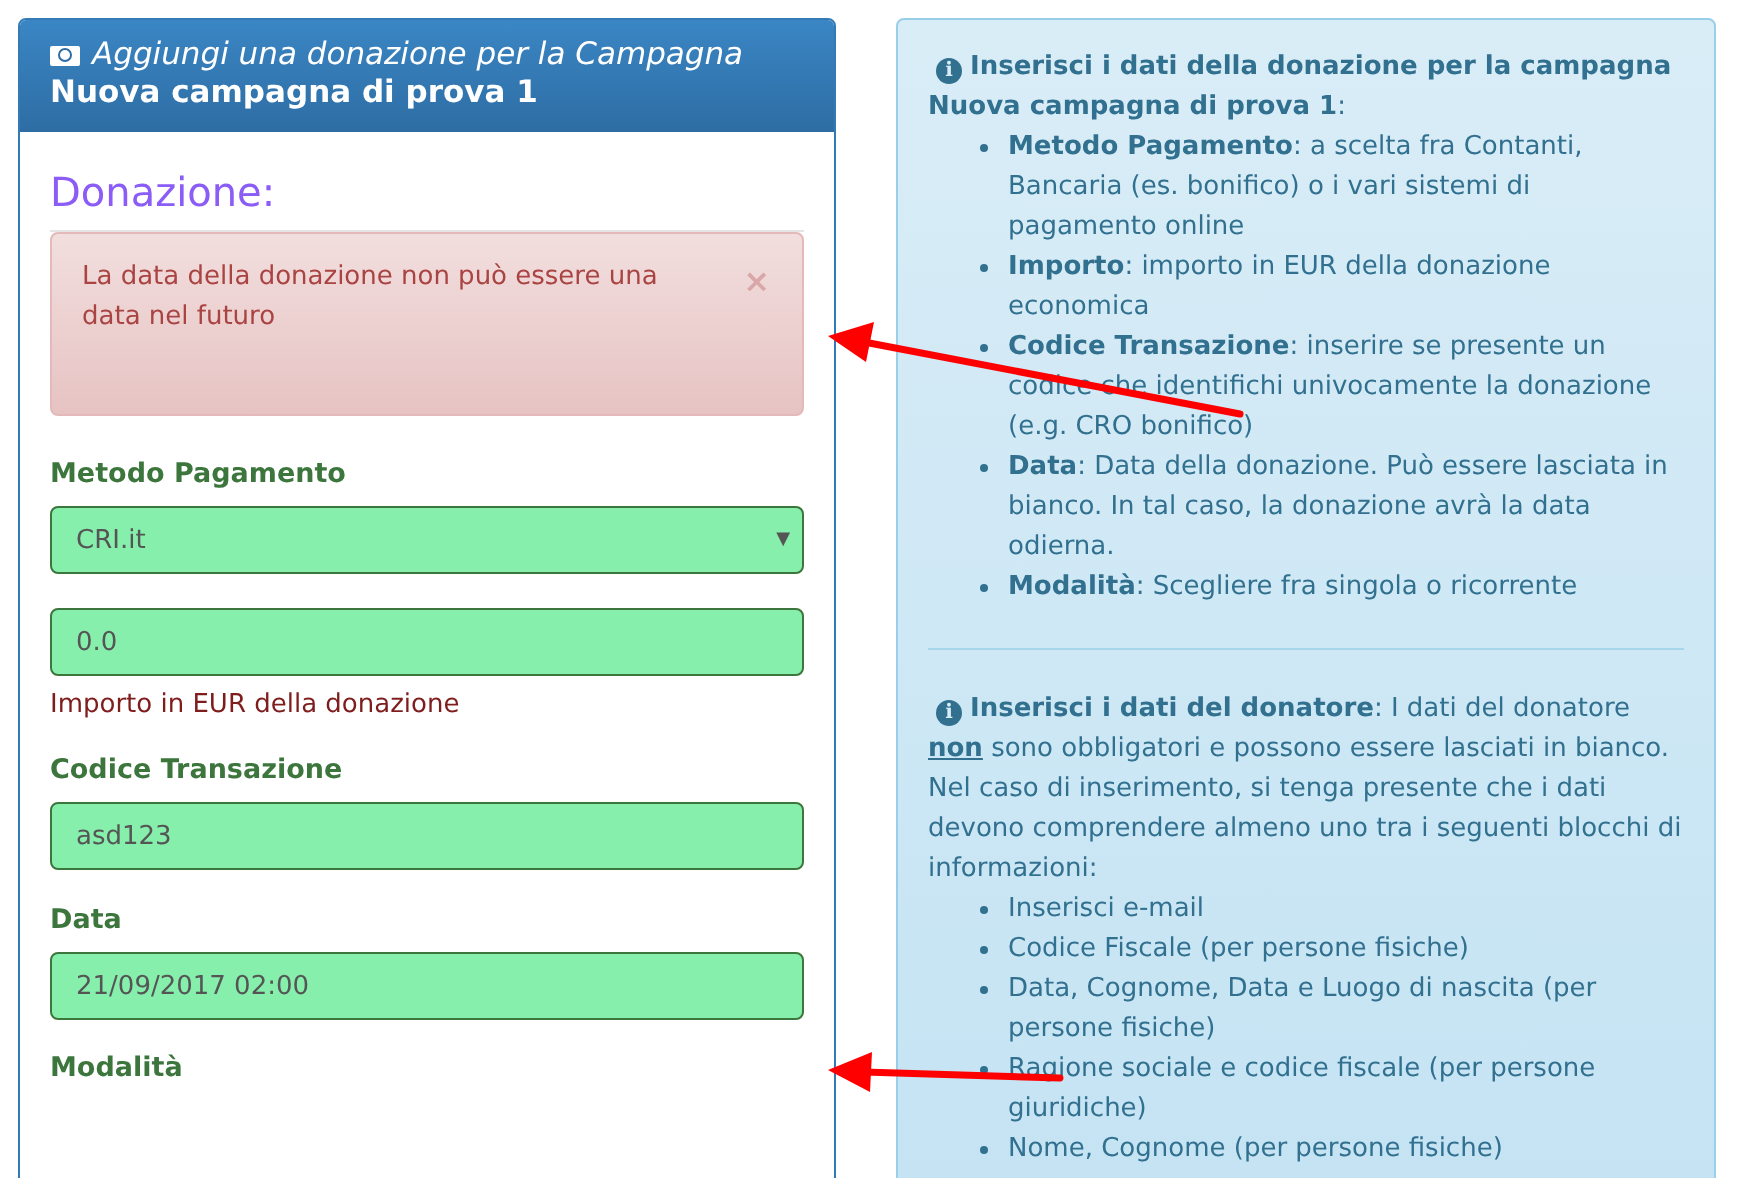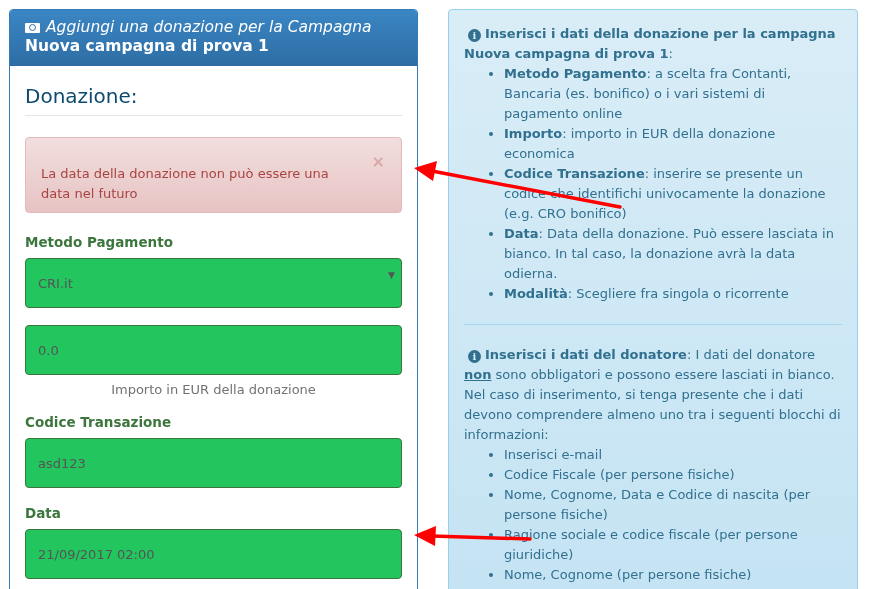--- a/index.html
+++ b/index.html
@@ -24,42 +24,42 @@
     display: inline-block; width: 15px; height: 10px; background: #fff;
     border-radius: 1px; position: relative;
   }
   .money-icon::after {
     content: ""; position: absolute; left: 4px; top: 1.5px; width: 5px; height: 5px;
     border: 1.5px solid #2e6da4; border-radius: 50%;
   }
   .panel-heading .title-line2 { font-weight: bold; }
   .panel-body { padding: 0 15px; }
   .section-title {
-    font-size: 20px; color: #0c4a6e; margin: 18px 0 0 0; padding-bottom: 7px;
+    font-size: 20px; color: #8b5cf6; margin: 18px 0 0 0; padding-bottom: 7px;
     border-bottom: 1px solid #e5e5e5; font-weight: normal;
   }
   .alert {
-    margin-top: 21px; background: #f2dede; border: 1px solid #e4b9b9;
-    border-radius: 4px; color: #a94442; padding: 26px 40px 16px 15px;
-    font-size: 13px; line-height: 20px; position: relative; height: 76px;
+    background: #f2dede; border: 1px solid #e4b9b9;
+    border-radius: 4px; color: #a94442; padding: 12px 40px 16px 15px;
+    font-size: 13px; line-height: 20px; position: relative; height: 92px;
     background: linear-gradient(#f2dede, #e7c3c3);
   }
   .alert .close-x {
     position: absolute; right: 16px; top: 14px; font-size: 16px; color: #d9a7a7;
     font-weight: bold; cursor: pointer;
   }
   .form-group { margin-top: 20px; }
   .label { color: #3c763d; font-weight: bold; font-size: 13.5px; margin-bottom: 8px; display: block; }
   .input {
-    width: 100%; height: 50px; border: 1px solid #3c763d; border-radius: 4px;
+    width: 100%; height: 34px; border: 1px solid #3c763d; border-radius: 4px;
     padding: 0 12px; font-size: 13px; color: #555; display: flex; align-items: center;
-    background: #22c55e; position: relative;
+    background: #86efac; position: relative;
   }
   .input .caret { position: absolute; right: 6px; top: 11px; font-size: 9px; color: #555; }
-  .help { color: #737373; font-size: 13px; margin-top: 7px; text-align: center; }
+  .help { color: #7f1d1d; font-size: 13px; margin-top: 7px; }
   .arrow { position: absolute; pointer-events: none; }
 
   .info {
     position: absolute; left: 448px; top: 9px; width: 410px; height: 600px;
     background: linear-gradient(#d9edf7, #c4e3f3); border: 1px solid #9acfea;
     border-radius: 4px; color: #31708f; padding: 14px 15px; font-size: 13px; line-height: 20px;
   }
   .info b { font-weight: bold; }
   .info-icon {
     display: inline-block; width: 13px; height: 13px; border-radius: 50%;
@@ -138,21 +138,21 @@
     <li><b>Data</b><span>: Data della donazione. Può essere lasciata in bianco. In tal caso, la donazione avrà la data odierna.</span></li>
     <li><b>Modalità</b><span>: Scegliere fra singola o ricorrente</span></li>
   </ul>
   <hr>
   <p>
     <span class="info-icon">i</span><b>Inserisci i dati del donatore</b><span>: I dati del donatore </span><b><u>non</u></b><span> sono obbligatori e possono essere lasciati in bianco. Nel caso di inserimento, si tenga presente che i dati devono comprendere almeno uno tra i seguenti blocchi di informazioni:</span>
   </p>
   <ul>
     <li>Inserisci e-mail</li>
     <li>Codice Fiscale (per persone fisiche)</li>
-    <li>Nome, Cognome, Data e Codice di nascita (per persone fisiche)</li>
+    <li>Data, Cognome, Data e Luogo di nascita (per persone fisiche)</li>
     <li>Ragione sociale e codice fiscale (per persone giuridiche)</li>
     <li>Nome, Cognome (per persone fisiche)</li>
   </ul>
 
 </div>
 
 <svg class="arrow" width="880" height="589" style="left:0;top:0;">
   <line x1="620" y1="207" x2="432" y2="171" stroke="#ff0000" stroke-width="3.5" stroke-linecap="round"></line>
   <polygon points="414,168 437,161 433,181" fill="#ff0000"></polygon>
   <line x1="530" y1="539" x2="432" y2="536" stroke="#ff0000" stroke-width="3.5" stroke-linecap="round"></line>

